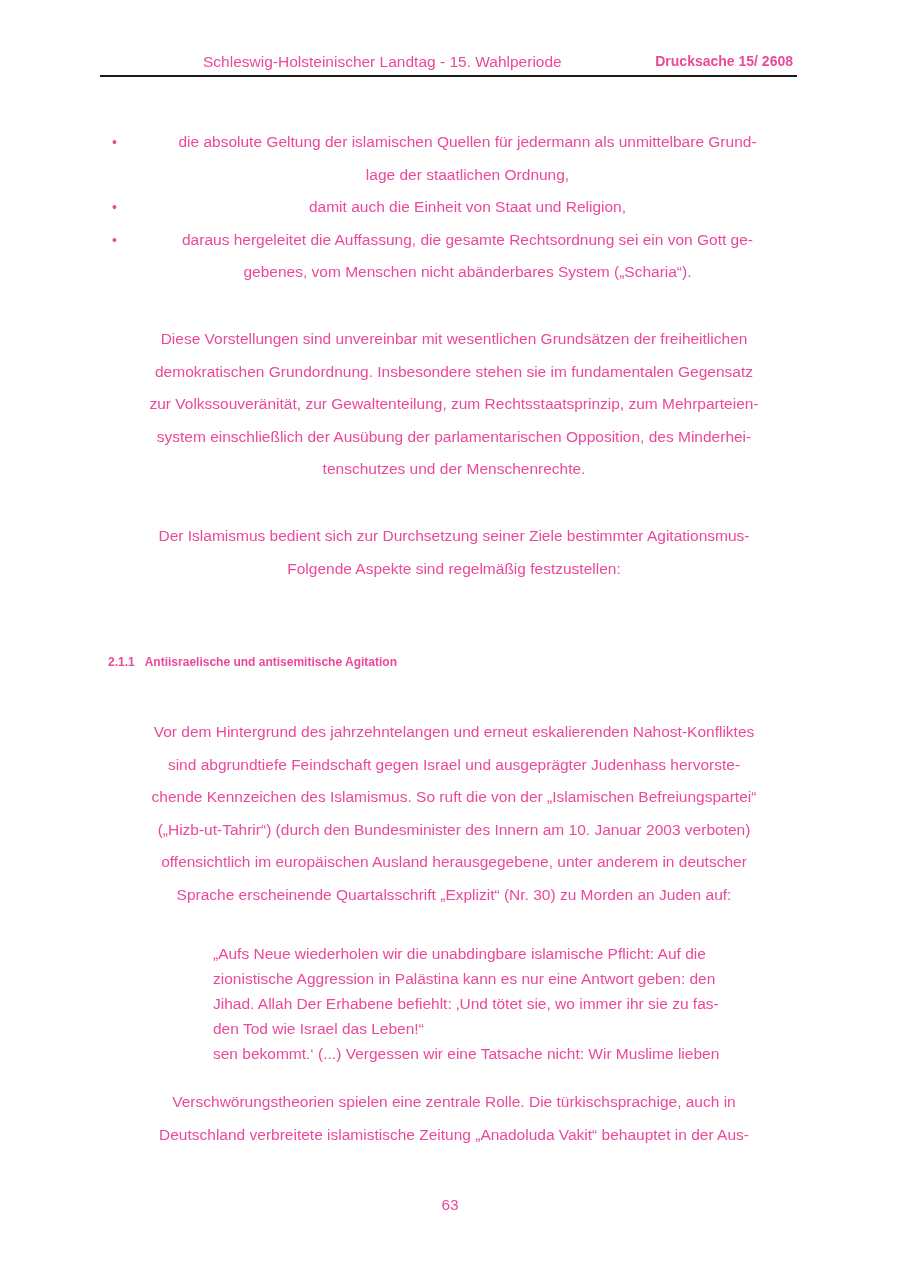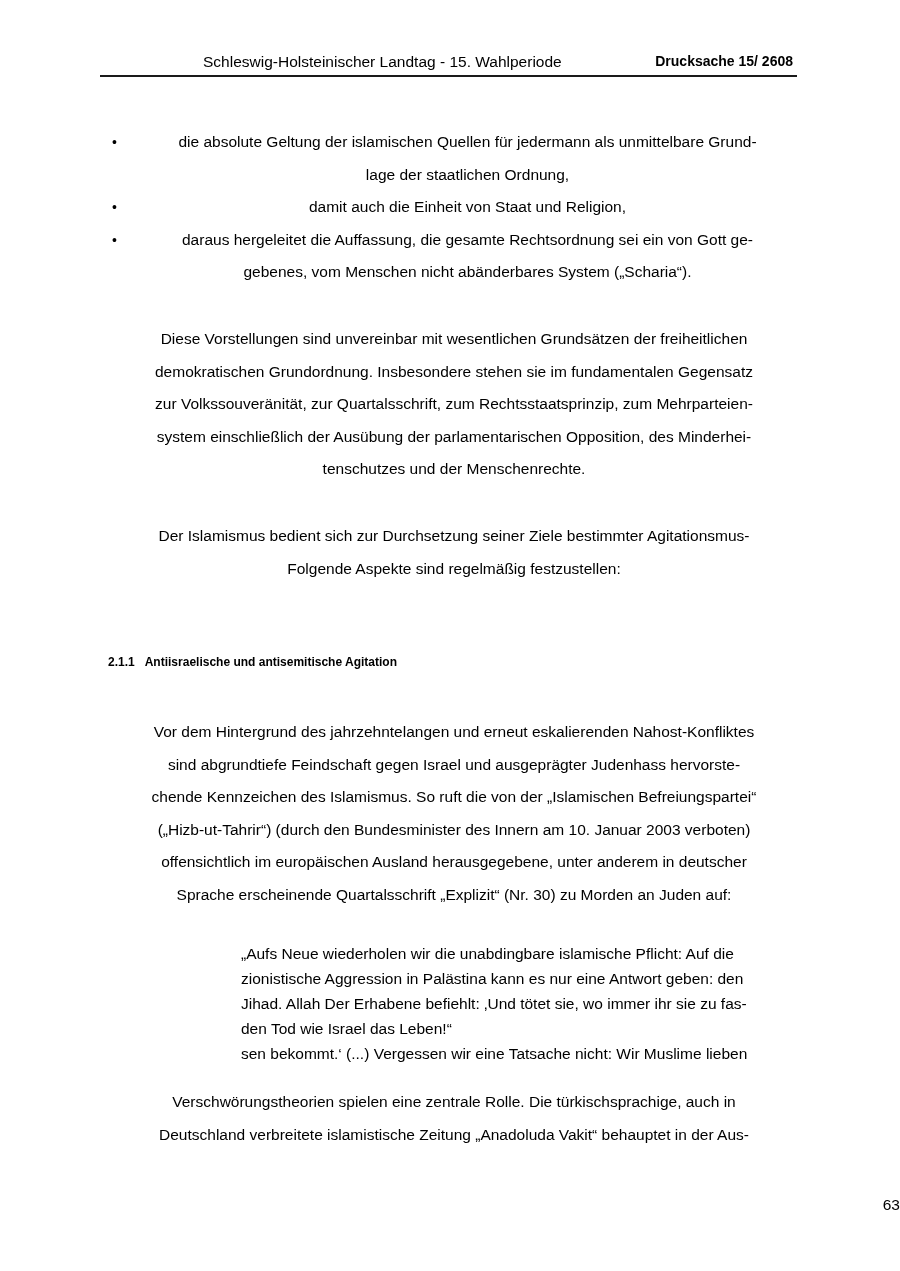--- a/index.html
+++ b/index.html
@@ -5,21 +5,21 @@
   html, body {
     margin: 0;
     padding: 0;
     background: #ffffff;
   }
   .page {
     position: relative;
     width: 900px;
     height: 1271px;
     background: #ffffff;
-    color: #000000;
+    color: #ec4899;
     font-family: "Liberation Sans", "DejaVu Sans", sans-serif;
     font-size: 15.5px;
     overflow: hidden;
   }
   
   .header-left {
     position: absolute;
     top: 53px;
     left: 203px;
     font-size: 15.5px;
@@ -78,30 +78,29 @@
     white-space: nowrap;
   }
   .section-heading .heading-number { margin-right: 10px; }
   .para-3 { top: 716px; }
   .blockquote {
     position: absolute;
     left: 213px;
     width: 600px;
     top: 941px;
     line-height: 25px;
-    margin-left: 28px;
   }
   .blockquote .line { white-space: nowrap; }
   .para-4 { top: 1086px; }
   .page-number {
     position: absolute;
     top: 1196px;
     left: 0;
     width: 900px;
-    text-align: right;
+    text-align: center;
     font-size: 15.5px;
   }
 </style>
 </head>
 <body>
 
 <div class="page">
 
   <div class="header-left">Schleswig-Holsteinischer Landtag - 15. Wahlperiode</div>
   <div class="header-right">Drucksache 15/ 2608</div>
@@ -126,21 +125,21 @@
       <div class="bullet-lines">
           <div class="line">daraus hergeleitet die Auffassung, die gesamte Rechtsordnung sei ein von Gott ge-</div>
           <div class="line">gebenes, vom Menschen nicht abänderbares System („Scharia“).</div>
         </div>
     </div>
   </div>
 
   <div class="textblock para-1">
       <div class="line">Diese Vorstellungen sind unvereinbar mit wesentlichen Grundsätzen der freiheitlichen</div>
       <div class="line">demokratischen Grundordnung. Insbesondere stehen sie im fundamentalen Gegensatz</div>
-      <div class="line">zur Volkssouveränität, zur Quartalsschrift, zum Rechtsstaatsprinzip, zum Mehrparteien-</div>
+      <div class="line">zur Volkssouveränität, zur Gewaltenteilung, zum Rechtsstaatsprinzip, zum Mehrparteien-</div>
       <div class="line">system einschließlich der Ausübung der parlamentarischen Opposition, des Minderhei-</div>
       <div class="line">tenschutzes und der Menschenrechte.</div>
     </div>
 
   <div class="textblock para-2">
       <div class="line">Der Islamismus bedient sich zur Durchsetzung seiner Ziele bestimmter Agitationsmus-</div>
       <div class="line">Folgende Aspekte sind regelmäßig festzustellen:</div>
     </div>
 
   <div class="section-heading">

